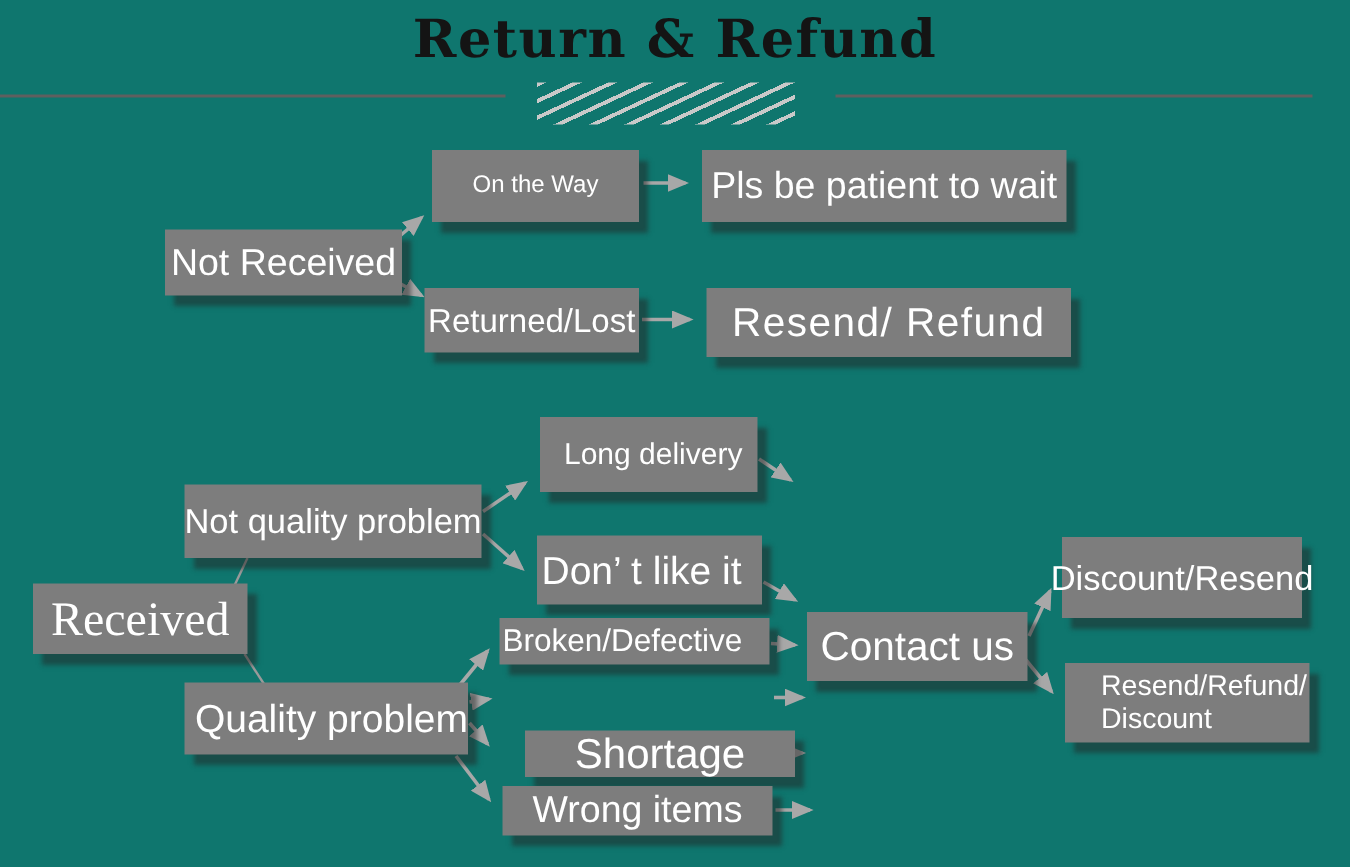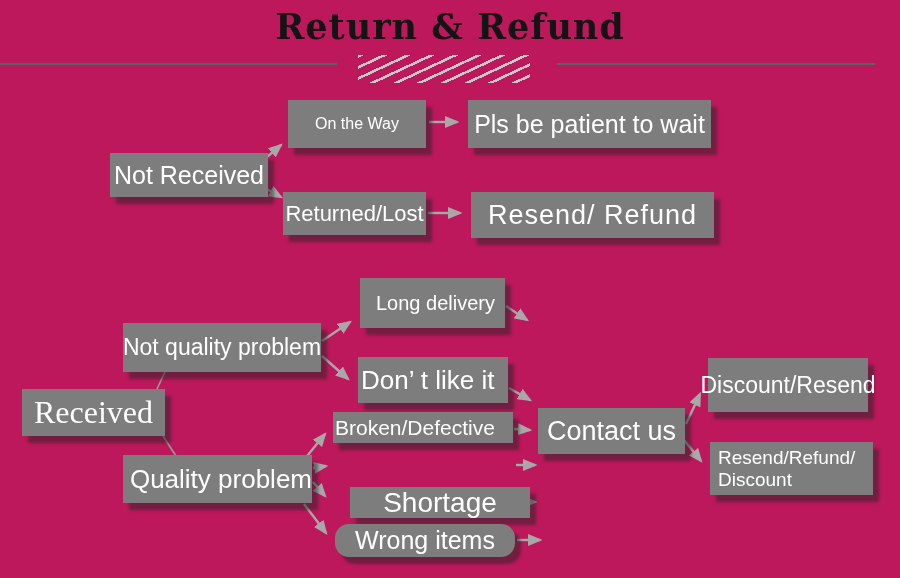--- a/index.html
+++ b/index.html
@@ -1,18 +1,18 @@
 <!DOCTYPE html>
 <html><head>
 <meta charset="utf-8">
 <style>
   html,body{margin:0;padding:0;background:#ffffff;}
   #stage{
     position:relative;width:900px;height:578px;overflow:hidden;
-    background:#be185d;font-family:"Liberation Sans","DejaVu Sans",sans-serif;
+    background:#0f766e;font-family:"Liberation Sans","DejaVu Sans",sans-serif;
   }
   
   .title{
     position:absolute;left:0;top:6px;width:900px;text-align:center;
     font-family:"DejaVu Serif","Liberation Serif",serif;font-weight:bold;
     font-size:35px;color:#141414;letter-spacing:1px;
   }
   .rule{position:absolute;top:63px;height:2px;background:#5f5f5f;}
   .rule-left{left:0;width:337px;}
   .rule-right{left:557px;width:318px;}
@@ -34,27 +34,27 @@
   .n-returned-lost{left:283px;top:192px;width:143px;height:43px;font-size:22px;}
   .n-resend-refund{left:471px;top:192px;width:243px;height:46px;font-size:27px;letter-spacing:1px;}
   .n-received    {left:22px;top:389px;width:143px;height:47px;font-size:32px;font-family:Liberation Serif, serif;}
   .n-not-quality {left:123px;top:323px;width:198px;height:49px;font-size:23px;}
   .n-long-delivery{left:360px;top:278px;width:145px;height:50px;font-size:20px;justify-content:flex-start;padding-left:16px;}
   .n-dont-like   {left:358px;top:357px;width:150px;height:46px;font-size:26px;justify-content:flex-start;padding-left:3px;}
   .n-quality     {left:123px;top:455px;width:189px;height:48px;font-size:26px;justify-content:flex-end;}
   .n-broken      {left:333px;top:412px;width:180px;height:31px;font-size:21px;justify-content:flex-start;padding-left:2px;}
   .n-diff-color  {left:333px;top:449px;width:182px;height:32px;font-size:23px;}
   .n-shortage    {left:350px;top:487px;width:180px;height:31px;font-size:28px;}
-  .n-wrong-items {left:335px;top:524px;width:180px;height:33px;font-size:25px;border-radius:14px;}
+  .n-wrong-items {left:335px;top:524px;width:180px;height:33px;font-size:25px;}
   .n-contact-us  {left:538px;top:408px;width:147px;height:46px;font-size:27px;}
   .n-discount-gifts{left:708px;top:358px;width:160px;height:54px;font-size:23px;}
   .n-rrd{
     left:710px;top:442px;width:163px;height:53px;font-size:19px;
     flex-direction:column;align-items:flex-start;justify-content:center;
-    padding-left:8px;line-height:1.15;
+    padding-left:24px;line-height:1.15;
   }
   
   #edges{position:absolute;left:0;top:0;width:900px;height:578px;}
 </style>
 </head>
 <body>
 
 <div id="stage">
 
   <div class="title">Return &amp; Refund</div>

